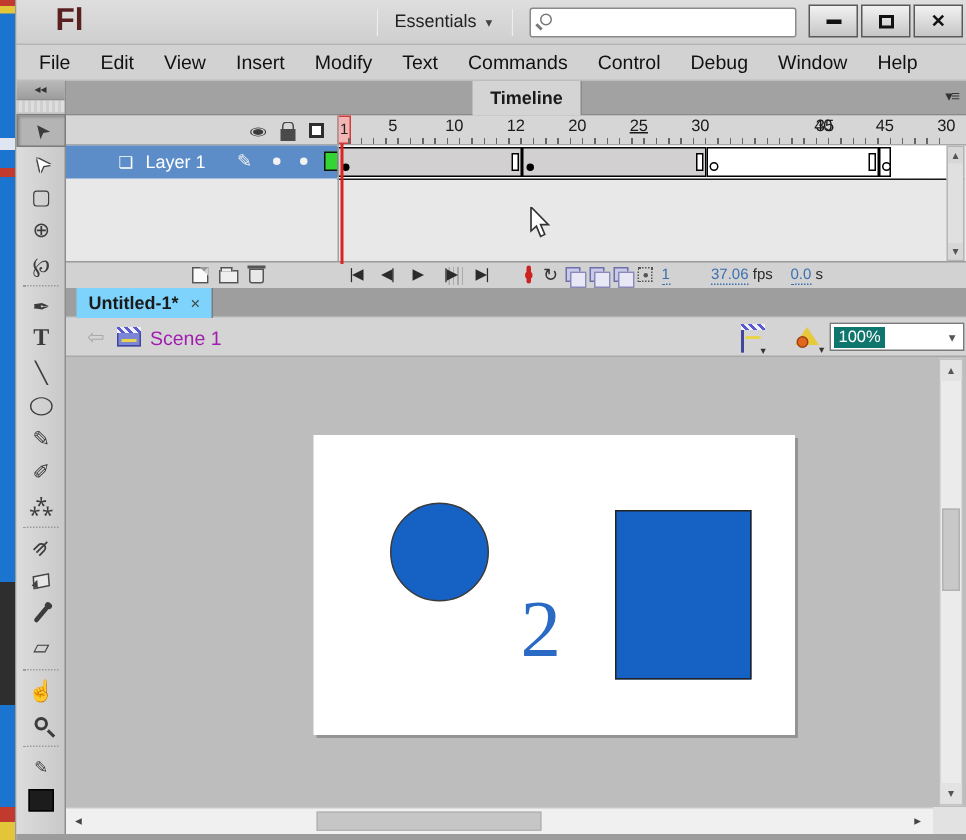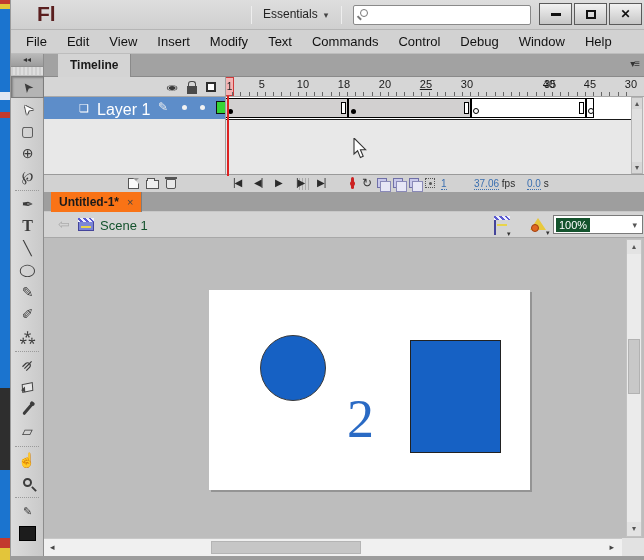--- a/index.html
+++ b/index.html
@@ -54,41 +54,41 @@
   .shape-magnifier { position:relative; width:9px; height:9px; border:2px solid #3c3c3c; border-radius:50%; }
   .shape-magnifier::after { content:""; position:absolute; left:6px; top:8px; width:6px; height:2px; background:#3c3c3c; transform:rotate(45deg); }
   .shape-bucket { position:relative; width:11px; height:9px; background:#e6e6e6; border:1.5px solid #444; transform:skewX(-8deg) rotate(-12deg); }
   .shape-bucket::after { content:""; position:absolute; left:-5px; top:2px; border:3px solid transparent; border-right:4px solid #444; }
   .shape-dropper { position:relative; width:3px; height:13px; background:#3c3c3c; border-radius:2px; transform:rotate(40deg); }
   .shape-dropper::after { content:""; position:absolute; left:-1px; top:-3px; width:5px; height:4px; background:#3c3c3c; border-radius:2px; }
   .shape-fillswatch { width:17px; height:15px; background:#1c1c1c; border:1px solid #000; }
 
   
   #timeline { position:absolute; left:33px; top:54px; width:601px; height:138px; background:#e8e8e8; }
-  #tl-tabs { position:absolute; left:0; top:0; width:601px; height:23px; background:#a2a2a2; border-bottom:1px solid #8a8a8a; display:flex; padding-left:14px; }
+  #tl-tabs { position:absolute; left:0; top:0; width:601px; height:23px; background:#a2a2a2; border-bottom:1px solid #8a8a8a; display:flex; padding-left:14px;justify-content:center; }
   .tl-tab { height:23px; line-height:23px; padding:0 12px; font-size:12px; font-weight:bold; color:#1a1a1a;
     background:#b0b0b0; border-right:1px solid #8a8a8a; }
   .tl-tab.active { background:#d4d4d4; }
   #panel-menu { position:absolute; right:6px; top:4px; font-size:10px; color:#333; letter-spacing:-1px; }
   #tl-header { position:absolute; left:0; top:23px; width:601px; height:20px; background:#d6d6d6; border-bottom:1px solid #a8a8a8; }
   .shape-eye { display:inline-block; transform:scaleY(.55); font-size:14px; color:#3a3a3a; }
   .shape-lock { position:relative; width:10px; height:8px; background:#4a4a4a; margin-top:6px; }
   .shape-lock::before { content:""; position:absolute; left:1px; top:-5px; width:6px; height:5px;
     border:1.5px solid #4a4a4a; border-bottom:none; border-radius:3px 3px 0 0; }
   .shape-sq { width:10px; height:10px; border:2px solid #2e2e2e; background:#fff; }
   #hdr-icons { position:absolute; left:122px; top:1px; width:58px; height:18px; display:flex; gap:9px; align-items:center; }
   #ruler { position:absolute; left:181px; top:0; width:406px; height:20px; }
   .ruler-num { position:absolute; top:1px; width:20px; text-align:center; font-size:11px; color:#1a1a1a; }
   #ruler-ticks { position:absolute; left:0; top:15px; width:406px; height:4px;
     background:repeating-linear-gradient(90deg,transparent 0 7.2px,#666 7.2px 8.2px); }
   #frame1-box { position:absolute; left:0; top:0; width:9px; height:19px; background:#f3b4b4; border:1px solid #cf3a3a;
     font-size:10px; color:#222; text-align:center; line-height:17px; }
   #layer-row { position:absolute; left:0; top:43px; width:181px; height:22px; background:#5d8dc9; color:#fff; }
   .fold-icon { position:absolute; left:35px; top:5px; font-size:11px; color:#fff; }
-  #layer-name { position:absolute; left:53px; top:4px; font-size:16px; color:#fff; }
+  #layer-name { position:absolute; left:53px; top:4px; font-size:12px; color:#fff; }
   .layer-pencil { position:absolute; left:114px; top:3px; font-size:12px; color:#efefef; }
   .layer-dot { position:absolute; top:8px; width:5px; height:5px; border-radius:50%; background:#f2f2f2; }
   #layer-swatch { position:absolute; left:172px; top:4px; width:13px; height:13px; background:#35d435; border:1.5px solid #111; }
   #frames-row { position:absolute; left:181px; top:43px; width:406px; height:22px; background:#fff; }
   .fspan { position:absolute; top:1px; height:20px; border:1px solid #000; }
   .fspan.gray { background:#d2d0d0; }
   .fspan.white { background:#fff; }
   .kdot { position:absolute; left:2px; bottom:3px; width:5px; height:5px; background:#000; border-radius:50%; }
   .kring { position:absolute; left:1px; bottom:3px; width:6px; height:6px; background:#fff; border:1px solid #000; border-radius:50%; }
   .endrect { position:absolute; top:3px; width:5px; height:12px; background:#fff; border:1px solid #000; }
@@ -123,41 +123,41 @@
   .counter { position:absolute; top:3px; font-size:10px; }
   #tl-hscroll { position:absolute; left:522px; top:122px; width:77px; height:14px; background:#ececec; border:1px solid #b5b5b5; }
   #tl-hscroll .thumb { position:absolute; left:10px; top:1px; width:38px; height:10px; background:#dedede; border:1px solid #bbb; }
   .h-arrow { position:absolute; top:1px; font-size:8px; color:#555; line-height:11px; }
 
   
   #cursor { position:absolute; left:309px; top:84px; z-index:40; }
 
   
   #doctabs { position:absolute; left:33px; top:192px; width:601px; height:20px; background:#9e9e9e; border-bottom:1px solid #c8c8c8; }
-  #doctab { position:absolute; left:7px; top:0; height:20px; background:#f97316; border-right:1px solid #7d7d7d;
+  #doctab { position:absolute; left:7px; top:0; height:20px; background:#7dd3fc; border-right:1px solid #7d7d7d;
     padding:0 8px; font-size:12px; font-weight:bold; color:#1a1a1a; line-height:20px; }
   #doctab .close { font-weight:normal; color:#444; margin-left:8px; font-size:11px; }
 
   
   #editbar { position:absolute; left:33px; top:212px; width:601px; height:26px; background:#d4d4d4; border-bottom:1px solid #a8a8a8; }
   #back-arrow { position:absolute; left:14px; top:4px; font-size:14px; color:#aaa; }
   .shape-clapper { position:relative; width:16px; height:13px; background:#7b86d6; border:1px solid #44449a; }
   .shape-clapper::before { content:""; position:absolute; left:-1px; top:-1px; width:16px; height:4px;
     background:repeating-linear-gradient(45deg,#f0f0ff 0 2px,#5a5ad0 2px 4px); }
   .shape-clapper::after { content:""; position:absolute; left:2px; top:7px; width:10px; height:2px; background:#e8d44a; }
   #scene-icon { position:absolute; left:34px; top:6px; }
-  #scene-label { position:absolute; left:56px; top:6px; font-size:13px; color:#14532d; }
+  #scene-label { position:absolute; left:56px; top:6px; font-size:13px; color:#a21caf; }
   #edit-scene-btn { position:absolute; left:450px; top:5px; }
   #edit-symbols-btn { position:absolute; left:486px; top:4px; width:18px; height:16px; }
   .shape-symbols { position:relative; width:18px; height:16px; }
   .shape-symbols .tri { position:absolute; left:0; top:2px; border-left:8px solid transparent; border-right:8px solid transparent; border-bottom:12px solid #e8c93c; }
   .shape-symbols .cir { position:absolute; left:1px; top:8px; width:8px; height:8px; background:#e06820; border-radius:50%; border:1px solid #a04010; }
   .mini-caret { position:absolute; font-size:7px; color:#333; }
   #zoom-select { position:absolute; left:509px; top:3px; width:90px; height:19px; background:#fff; border:1px solid #7a7a7a; }
-  #zoom-value { position:absolute; left:2px; top:2px; font-size:11px; background:#14532d; color:#fff; padding:0 3px; line-height:14px; }
+  #zoom-value { position:absolute; left:2px; top:2px; font-size:11px; background:#0f766e; color:#fff; padding:0 3px; line-height:14px; }
   #zoom-caret { position:absolute; right:5px; top:4px; font-size:9px; color:#555; }
 
   
   #canvas { position:absolute; left:33px; top:238px; width:601px; height:300px; background:#bdbdbd; }
   #stage { position:absolute; left:165px; top:52px; width:321px; height:200px; background:#fff; box-shadow:2px 2px 0 #949494; }
   #shape-circle { position:absolute; left:51px; top:45px; width:66px; height:66px; border-radius:50%; border:1.5px solid #3a3a3a; }
   #shape-square { position:absolute; left:201px; top:50px; width:91px; height:113px; border:1.5px solid #222; }
   #stage-label { position:absolute; left:138px; top:100px; font-family:"Liberation Serif",serif; font-size:54px; line-height:1.1; }
   #cv-vscroll { position:absolute; right:3px; top:1px; width:16px; height:298px; background:#ebebeb; border:1px solid #c2c2c2; }
   #cv-vscroll .thumb { position:absolute; left:1px; top:99px; width:12px; height:55px; background:#c8c8c8; border:1px solid #b2b2b2; }
@@ -309,21 +309,21 @@
         <div id="hdr-icons">
           <span class="shape-eye">◉</span>
           <span class="shape-lock"></span>
           <span class="shape-sq"></span>
         </div>
         <div id="ruler">
           <div id="frame1-box">1</div>
           <div id="ruler-nums">
               <span class="ruler-num" style="left: 26.9px;">5</span>
               <span class="ruler-num" style="left: 67.9px;">10</span>
-              <span class="ruler-num" style="left: 108.9px;">18</span>
+              <span class="ruler-num" style="left: 108.9px;">12</span>
               <span class="ruler-num" style="left: 149.9px;">20</span>
               <span class="ruler-num" style="left: 190.9px; text-decoration: underline;">25</span>
               <span class="ruler-num" style="left: 231.9px;">30</span>
               <span class="ruler-num" style="left: 274px; margin-left: 41px;">35</span>
               <span class="ruler-num" style="left: 313.9px;">40</span>
               <span class="ruler-num" style="left: 354.9px;">45</span>
               <span class="ruler-num" style="left: 395.9px;">30</span>
             </div>
           <div id="ruler-ticks"></div>
         </div>

